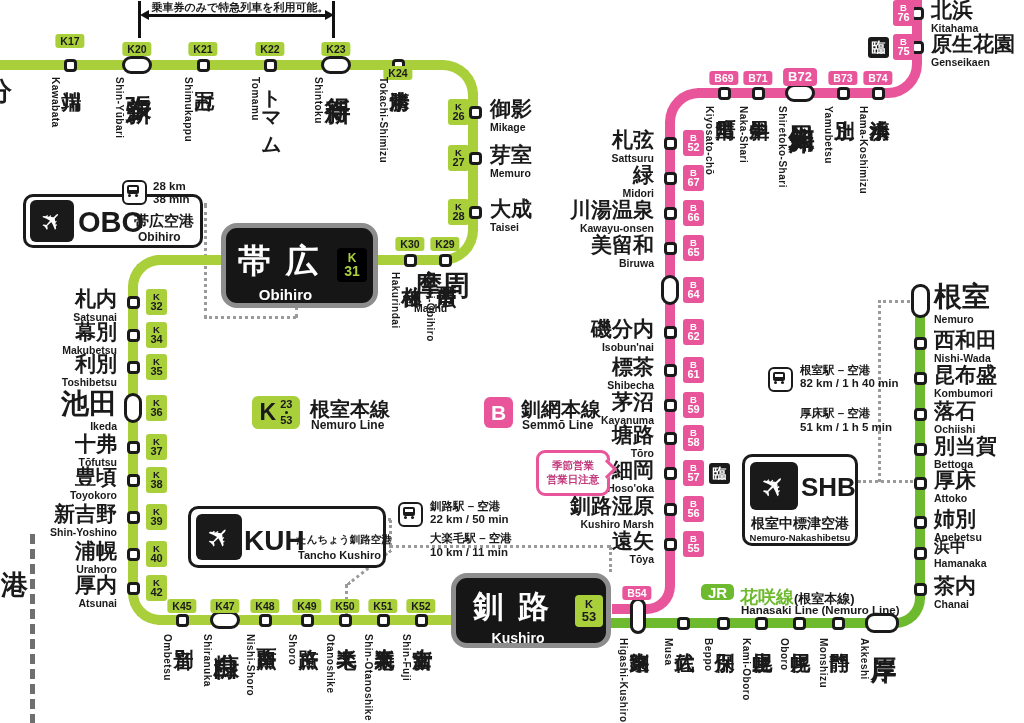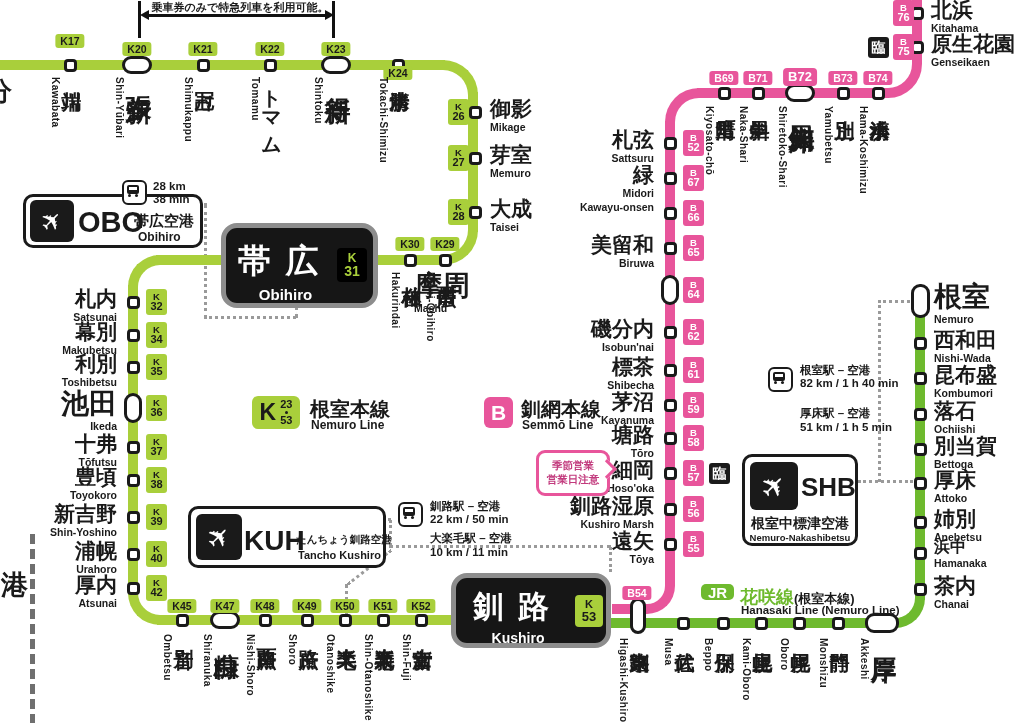--- a/index.html
+++ b/index.html
@@ -388,20 +388,21 @@
       <div class="hlabel" style="left: 414px; width: 240px; text-align: right; top: 164px;">
         <div class="hk" style="font-size: 21px;">緑</div>
         <div class="hr">Midori</div>
       </div>
       <div class="marker m-small" style="left: 663.5px; top: 206.5px; width: 13px; height: 13px;"></div>
       <div class="badge-stack bs-pink" style="left: 683px; top: 200px;">
         <span>B</span>
         <span>66</span>
       </div>
       <div class="hlabel" style="left: 414px; width: 240px; text-align: right; top: 199px;">
+        <div class="hk" style="font-size: 21px;">川湯温泉</div>
         <div class="hr">Kawayu-onsen</div>
       </div>
       <div class="marker m-small" style="left: 663.5px; top: 241.5px; width: 13px; height: 13px;"></div>
       <div class="badge-stack bs-pink" style="left: 683px; top: 235px;">
         <span>B</span>
         <span>65</span>
       </div>
       <div class="hlabel" style="left: 414px; width: 240px; text-align: right; top: 234px;">
         <div class="hk" style="font-size: 21px;">美留和</div>
         <div class="hr">Biruwa</div>

